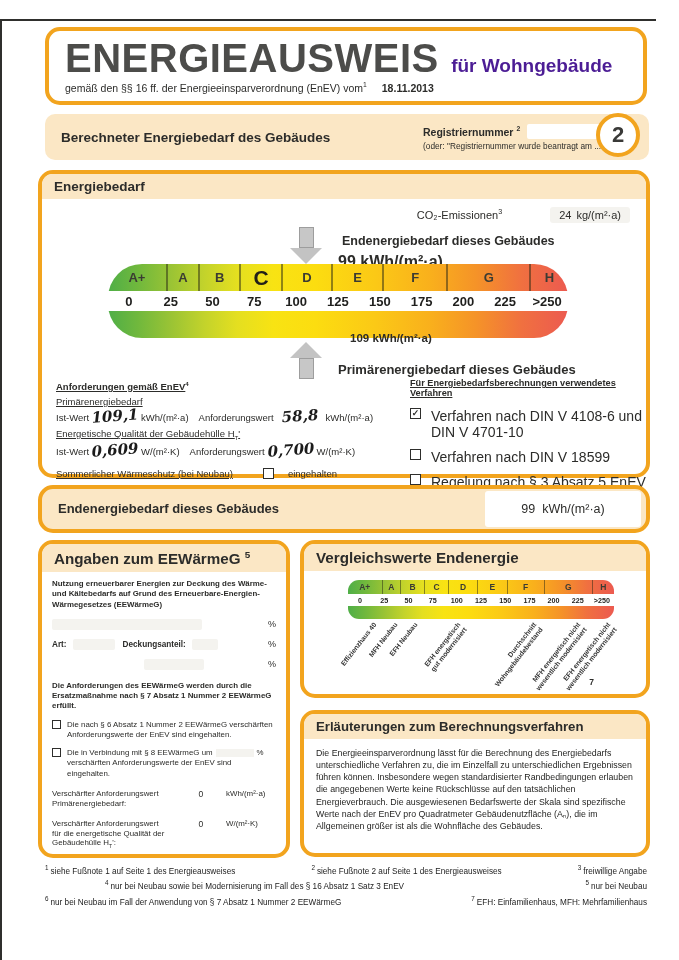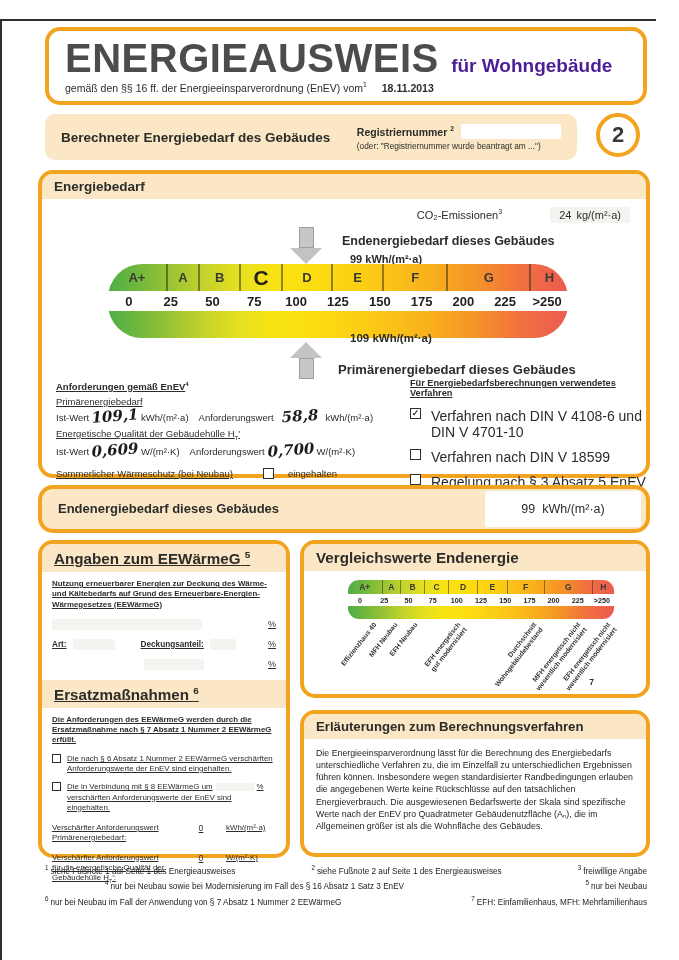--- a/index.html
+++ b/index.html
@@ -23,36 +23,36 @@
   .hdr { left: 45px; top: 27px; width: 602px; height: 78px; padding: 6px 16px 2px; }
   .hdr-title { font-size: 40px; font-weight: bold; color: #4c4c4a; letter-spacing: 0.5px; line-height: 1.05; display: inline-block; }
   .hdr-sub { font-size: 19px; font-weight: bold; color: #4c1d95; margin-left: 8px; }
   .hdr-law { font-size: 10.5px; color: #39393
 
 7; margin-top: 2px; }
   .hdr-law sup, sup { font-size: 65%; vertical-align: super; }
   .hdr-date { margin-left: 12px; font-weight: bold; }
 
   
-  .sect { position: absolute; left: 45px; top: 114px; width: 532px; height: 46px; background: var(--peach); border-radius: 10px; display: flex; align-items: center; padding: 0 16px; }
+  .sect { position: absolute; left: 45px; top: 114px; width: 604px; height: 46px; background: var(--peach); border-radius: 10px; display: flex; align-items: center; padding: 0 16px; }
   .sect-title { font-weight: bold; font-size: 13.5px; width: 305px; }
   .reg { margin-left: auto; width: 210px; }
   .reg-row { display: flex; align-items: center; }
   .reg-label { font-weight: bold; font-size: 10.5px; white-space: nowrap; }
   .reg-input { width: 100px; height: 15px; background: #fff; border-radius: 2px; margin-left: 7px; }
   .reg-alt { font-size: 8.3px; margin-top: 2px; }
   .pagenum { position: absolute; left: 596px; top: 113px; width: 44px; height: 44px; border: 4px solid var(--orange); border-radius: 50%; background: #fff; display: flex; align-items: center; justify-content: center; font-size: 22px; font-weight: bold; color: #3a3a38; }
 
   
   .ebox { left: 38px; top: 170px; width: 612px; height: 308px; }
   .ebox .bhead { font-size: 13.5px; }
   .co2 { position: absolute; top: 33px; right: 16px; display: flex; align-items: baseline; font-size: 11px; }
   .co2-valbox { margin-left: 48px; background: var(--field); border-radius: 3px; padding: 2px 9px; display: flex; gap: 5px; }
   .end-label { position: absolute; top: 60px; left: 300px; font-weight: bold; font-size: 12.5px; }
-  .end-value { position: absolute; top: 79px; left: 308px; font-weight: bold; font-size: 11px; }
+  .end-value { position: absolute; top: 79px; left: 296px; font-weight: bold; font-size: 16px; }
   .arrow { position: absolute; width: 32px; }
   .arr-shaft { width: 15px; height: 21px; background: #c7c7c7; border: 1px solid #9d9d9d; margin: 0 auto; }
   .arr-head-down { width: 0; height: 0; border-left: 16px solid transparent; border-right: 16px solid transparent; border-top: 16px solid #c3c3c3; }
   .arr-head-up { width: 0; height: 0; border-left: 16px solid transparent; border-right: 16px solid transparent; border-bottom: 16px solid #c3c3c3; }
   .arrow-down { left: 248px; top: 53px; }
   .arrow-up { left: 248px; top: 168px; }
 
   .scale { position: absolute; top: 90px; left: 66px; width: 460px; height: 74px; border-radius: 34px; overflow: hidden; }
   .s-letters { height: 27px; background: var(--scalegrad); display: flex; }
   .s-letters .sl { display: flex; align-items: center; justify-content: center; font-weight: bold; font-size: 13px; color: #3b3b33; border-right: 2px solid rgba(40,40,20,0.5); }
@@ -82,21 +82,21 @@
   .verf-title { font-weight: bold; font-size: 9.2px; margin-bottom: 10px; }
   .verf-item { display: flex; align-items: flex-start; margin-bottom: 9px; }
   .verf-item span.vlbl { margin-left: 10px; font-size: 14px; }
 
   
   .pflicht { left: 38px; top: 485px; width: 612px; height: 48px; background: var(--peach); display: flex; align-items: center; padding: 0 5px 0 16px; }
   .pf-text { font-weight: bold; font-size: 13px; line-height: 1.18; }
   .pf-valbox { margin-left: auto; width: 156px; height: 36px; background: #fff; border-radius: 3px; display: flex; align-items: center; justify-content: center; gap: 7px; font-size: 12.5px; }
 
   
-  .lbox { left: 38px; top: 540px; width: 252px; height: 318px; display: flex; flex-direction: column; text-decoration: underline; }
+  .lbox { left: 38px; top: 540px; width: 252px; height: 318px; display: flex; flex-direction: column; }
   .lbox .bhead { font-size: 15.2px; }
   .bhead2 { background: var(--peach); padding: 5px 12px; font-weight: bold; font-size: 15.2px; margin-top: 6px; }
   .lpad { padding: 7px 10px 4px; }
   .ee-desc { font-weight: bold; font-size: 7.9px; line-height: 1.3; }
   .ee-row { display: flex; align-items: center; margin-top: 9px; font-size: 8.4px; }
   .field { background: var(--field); border-radius: 2px; height: 11px; }
   .pct { margin-left: auto; font-size: 9px; }
   .ee-lbl { font-weight: bold; font-size: 8.2px; white-space: nowrap; }
   .ers-intro { font-weight: bold; font-size: 7.9px; line-height: 1.3; }
   .ers-chk { display: flex; align-items: flex-start; margin-top: 8px; font-size: 7.9px; line-height: 1.3; }
@@ -278,31 +278,30 @@
     <div class="bhead"><span>Angaben zum EEWärmeG</span> <sup>5</sup></div>
     <div class="lpad">
       <div class="ee-desc">Nutzung erneuerbarer Energien zur Deckung des Wärme- und Kältebedarfs auf Grund des Erneuerbare-Energien-Wärmegesetzes (EEWärmeG)</div>
       <div class="ee-row">
         <span class="field" style="width:150px"></span>
         <span class="pct">%</span>
       </div>
       <div class="ee-row">
         <span class="ee-lbl">Art:</span>
         <span class="field" style="width:42px;margin-left:6px"></span>
-        <span class="ee-lbl" style="margin-left:26px">Deckungsanteil:</span>
+        <span class="ee-lbl" style="margin-left:8px">Deckungsanteil:</span>
         <span class="field" style="width:26px;margin-left:6px"></span>
         <span class="pct">%</span>
       </div>
       <div class="ee-row">
         <span class="field" style="width:60px;margin-left:92px"></span>
         <span class="pct">%</span>
       </div>
     </div>
 
-    <div class="bhead2"><span>Ersatzmaßnahmen</span> <sup>6</sup></div>
     <div class="lpad">
       <div class="ers-intro">Die Anforderungen des EEWärmeG werden durch die Ersatzmaßnahme nach § 7 Absatz 1 Nummer 2 EEWärmeG erfüllt.</div>
       <div class="ers-chk">
         <span class="cb cb-s"></span>
         <span class="ctext">Die nach § 6 Absatz 1 Nummer 2 EEWärmeG verschärften Anforderungswerte der EnEV sind eingehalten.</span>
       </div>
       <div class="ers-chk">
         <span class="cb cb-s"></span>
         <span class="ctext">
           <span>Die in Verbindung mit § 8 EEWärmeG um</span><span class="gapfield"></span><span>%</span>

